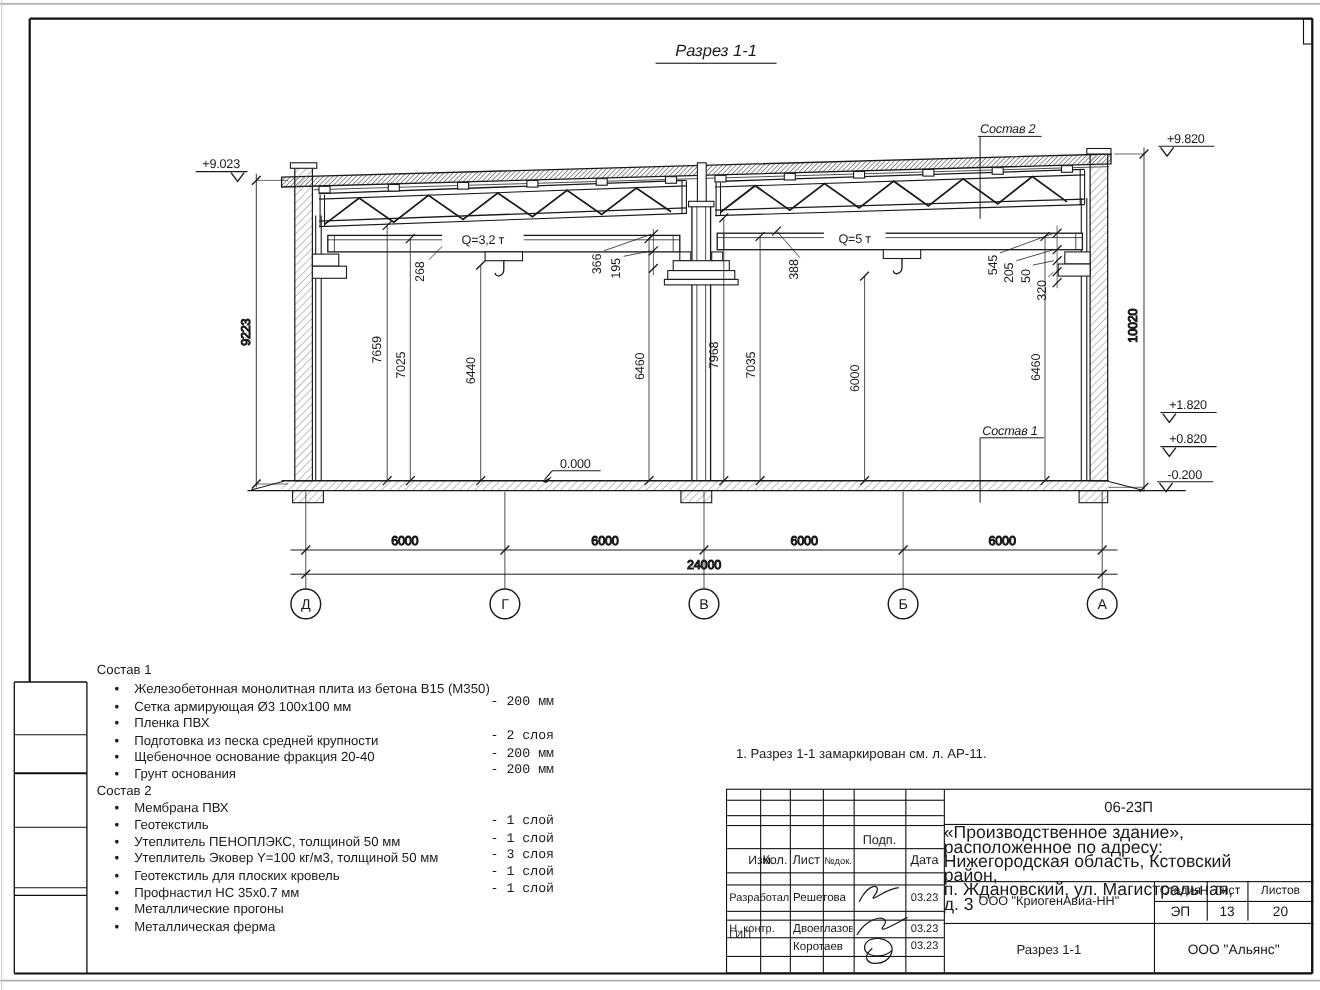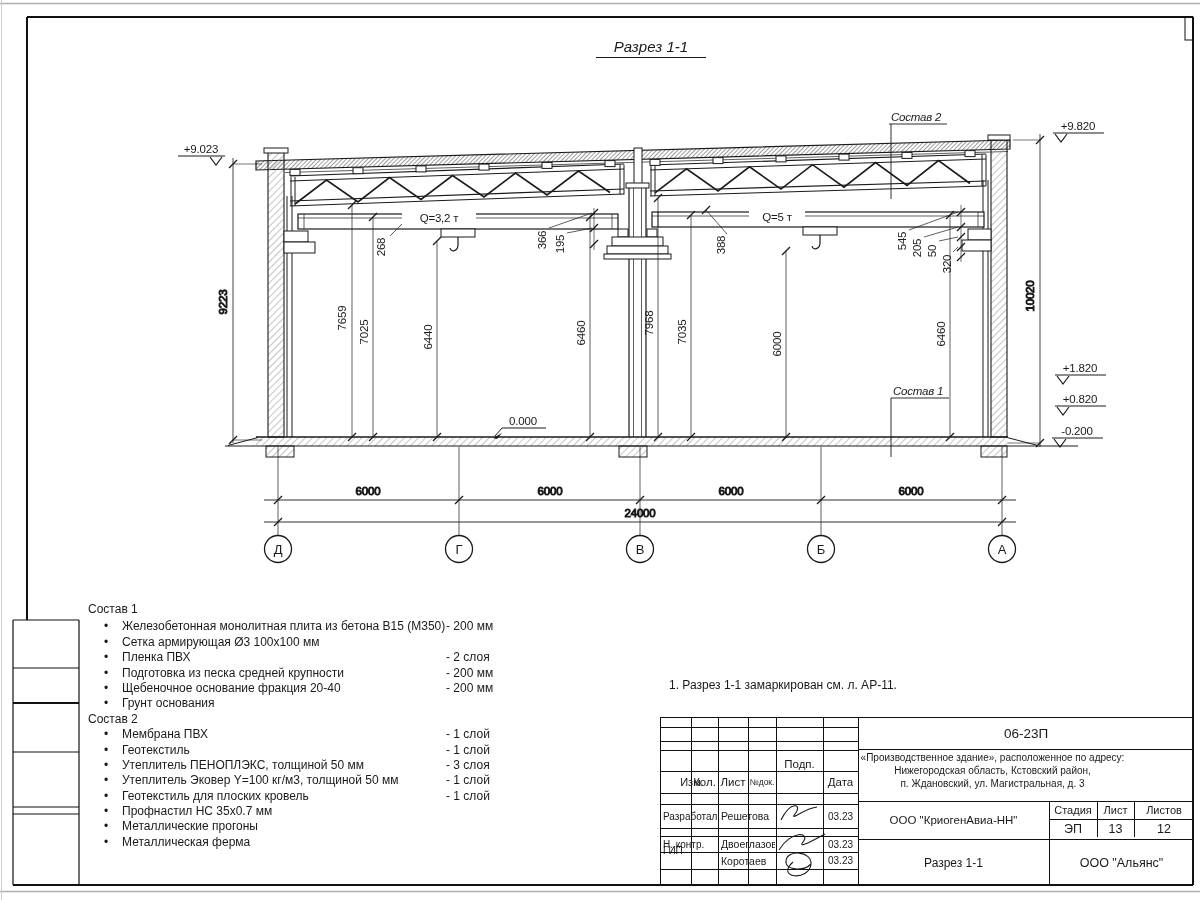--- a/index.html
+++ b/index.html
@@ -9,21 +9,21 @@
   .dtx{font-family:"Liberation Sans",sans-serif;font-size:11.5px;fill:#1a1a1a;letter-spacing:-0.2px;}
   .dtx-i{font-style:italic;}
   .gletter{font-size:13px;}
   .page-title{position:absolute;left:596px;top:38px;width:110px;text-align:center;
       font-size:15px;font-style:italic;border-bottom:1.4px solid #1a1a1a;padding-bottom:2px;}
   
   .comp{position:absolute;left:88px;top:602px;width:480px;font-size:12px;line-height:15.4px;}
   .comp .ctitle{height:15.4px;}
   .comp .citem{position:relative;height:15.4px;padding-left:34px;white-space:nowrap;}
   .comp .blt{position:absolute;left:16px;top:0;}
-  .comp .cval{position:absolute;left:358px;top:0;}
+  .comp .cval{position:absolute;left:358px;top:12px;font-family:Liberation Mono, monospace;}
   .comp .sp2{margin-top:2px;}
   
   .note{position:absolute;left:657px;top:678px;font-size:12px;white-space:nowrap;margin-left:12px;}
   
   .tb{position:absolute;left:660px;top:717px;width:533px;height:168px;border:1.6px solid #111;box-sizing:border-box;}
   .tb .vln,.tb .hln{position:absolute;background:#111;}
   .tb .vln{width:1.2px;top:0;bottom:0;}
   .tb .hln{height:1.2px;}
   .tb .cell{position:absolute;display:flex;align-items:center;justify-content:center;text-align:center;
             overflow:hidden;white-space:nowrap;}
@@ -437,29 +437,29 @@
 
   <svg class="sig" style="left:112px;top:80px" width="55" height="85" viewBox="0 0 55 85">
     <g fill="none" stroke="#1a1a1a" stroke-width="1.1">
       <path d="M8,22 C18,2 30,6 22,16 C16,24 32,10 44,9"></path>
       <path d="M6,52 C18,32 38,34 30,44 C24,52 44,40 52,36"></path>
       <path d="M20,64 C2,80 36,84 38,66 C39,53 14,51 13,63 C12,72 30,74 38,66"></path>
     </g>
   </svg>
 
   <div class="cell" style="left:197px;width:336px;top:0;height:31px;font-size:13.5px">06-23П</div>
-  <div style="position:absolute;left:197px;width:269px;top:33px;height:48px;font-size:10px;line-height:13px;text-align:center">
+  <div style="position:absolute;left:197px;width:269px;top:33px;height:48px;font-size:16px;line-height:13px;text-align:left">
     <div>«Производственное здание», расположенное по адресу:</div>
     <div>Нижегородская область, Кстовский район,</div>
     <div>п. Ждановский, ул. Магистральная, д. 3</div>
   </div>
   <div class="cell" style="left:197px;width:191px;top:83px;height:38px;font-size:11.5px">ООО "КриогенАвиа-НН"</div>
   <div class="cell" style="left:388px;width:48px;top:83px;height:18px;font-size:11px">Стадия</div>
   <div class="cell" style="left:436px;width:37px;top:83px;height:18px;font-size:11px">Лист</div>
   <div class="cell" style="left:473px;width:60px;top:83px;height:18px;font-size:11px">Листов</div>
   <div class="cell" style="left:388px;width:48px;top:101px;height:20px;font-size:12.5px">ЭП</div>
   <div class="cell" style="left:436px;width:37px;top:101px;height:20px;font-size:12.5px">13</div>
-  <div class="cell" style="left:473px;width:60px;top:101px;height:20px;font-size:12.5px">12</div>
+  <div class="cell" style="left:473px;width:60px;top:101px;height:20px;font-size:12.5px">20</div>
   <div class="cell" style="left:197px;width:191px;top:121px;height:47px;font-size:12px">Разрез 1-1</div>
   <div class="cell" style="left:388px;width:145px;top:121px;height:47px;font-size:12.5px">ООО "Альянс"</div>
 </div>
 
 </div>
 
 </body></html>

